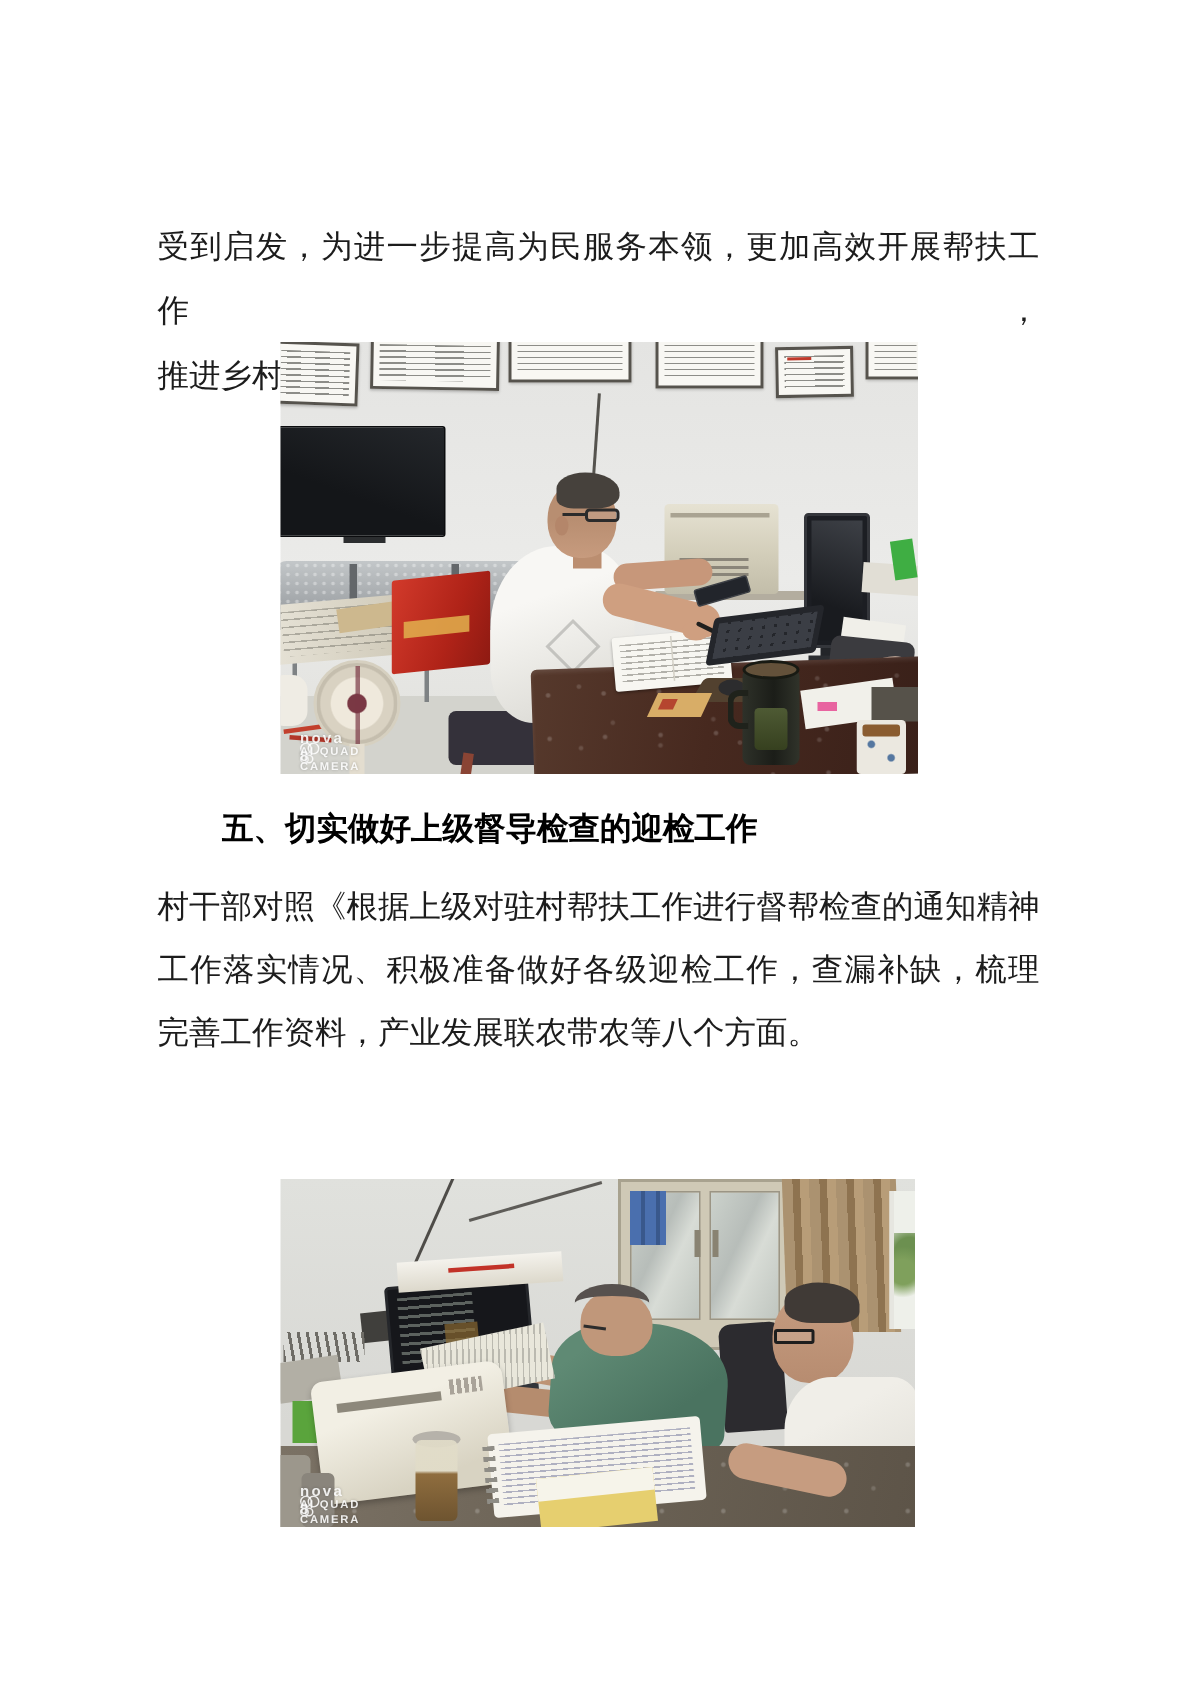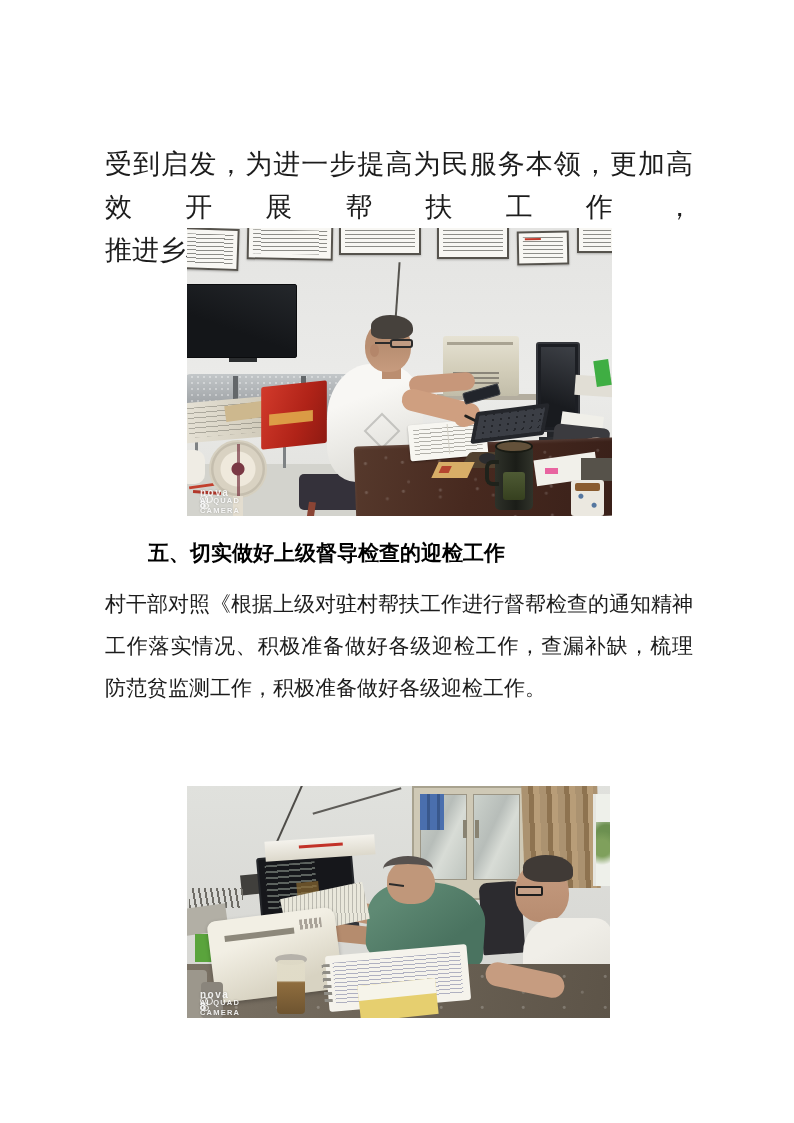--- a/index.html
+++ b/index.html
@@ -5,21 +5,21 @@
   * { margin:0; padding:0; box-sizing:border-box; }
   html,body { background:#ffffff; }
   .page {
     position:relative; width:794px; height:1123px; margin:0 auto;
     background:#ffffff; overflow:hidden;
     font-family:"Liberation Serif","DejaVu Serif",serif;
     color:#1c1c1c;
   }
   
   .para { position:absolute; left:105px; width:588px; }
-  .para-top { top:143px; font-size:27px; line-height:43px; }
+  .para-top { top:143px; font-size:21px; line-height:43px; }
   .para-body { top:583px; font-size:21px; line-height:42px; }
   .tline { width:100%; }
   .tline.j { text-align:justify; text-align-last:justify; }
   .tline.indent { text-indent:42px; }
   .heading {
     position:absolute; left:105px; top:538px; width:588px;
     font-family:"Liberation Sans","DejaVu Sans",sans-serif;
     font-size:21px; font-weight:700; line-height:30px;
     text-indent:43px; color:#000;
   }
@@ -345,21 +345,21 @@
         <span>AI QUAD CAMERA</span>
       </div>
     </figcaption>
   </figure>
 
   <h2 class="heading">五、切实做好上级督导检查的迎检工作</h2>
 
   <div class="para para-body">
     <div class="tline j">村干部对照《根据上级对驻村帮扶工作进行督帮检查的通知精神</div>
     <div class="tline j">工作落实情况、积极准备做好各级迎检工作，查漏补缺，梳理</div>
-    <div class="tline">防范贫监测工作，积极准备做好各级迎检工作。</div>
+    <div class="tline">完善工作资料，产业发展联农带农等八个方面。</div>
   </div>
 
   <figure class="photo p2">
     <div class="p2-cable1"></div>
     <div class="p2-cable2"></div>
     <div class="p2-cabinet">
       <div class="pane l"></div>
       <div class="pane r"></div>
       <div class="handle l"></div>
       <div class="handle r"></div>

